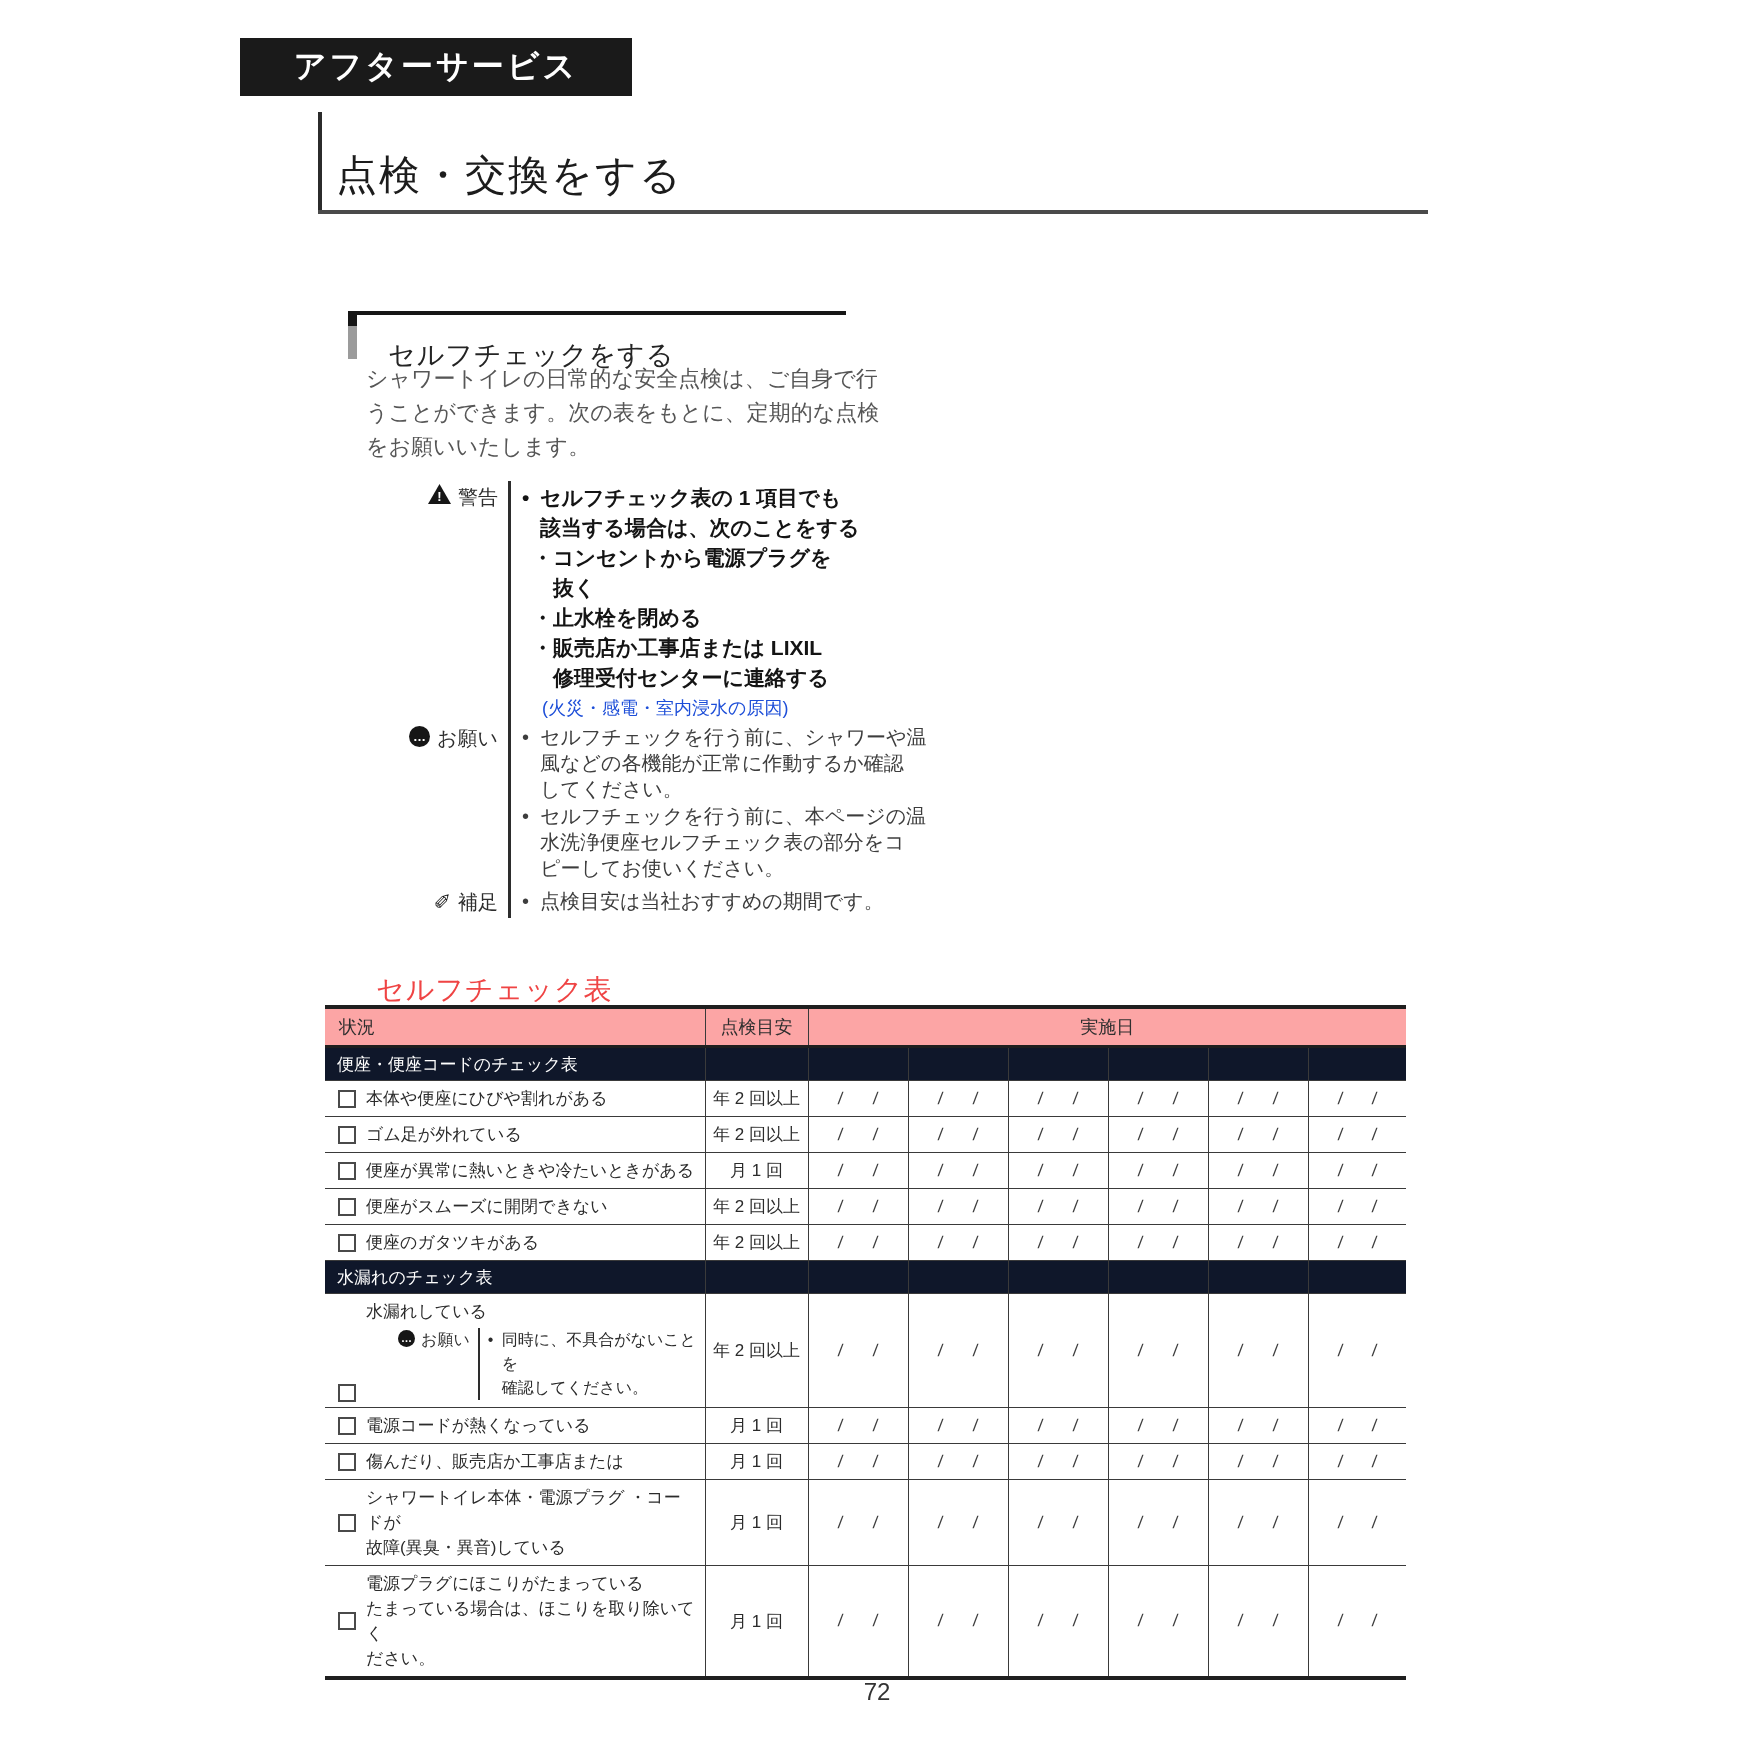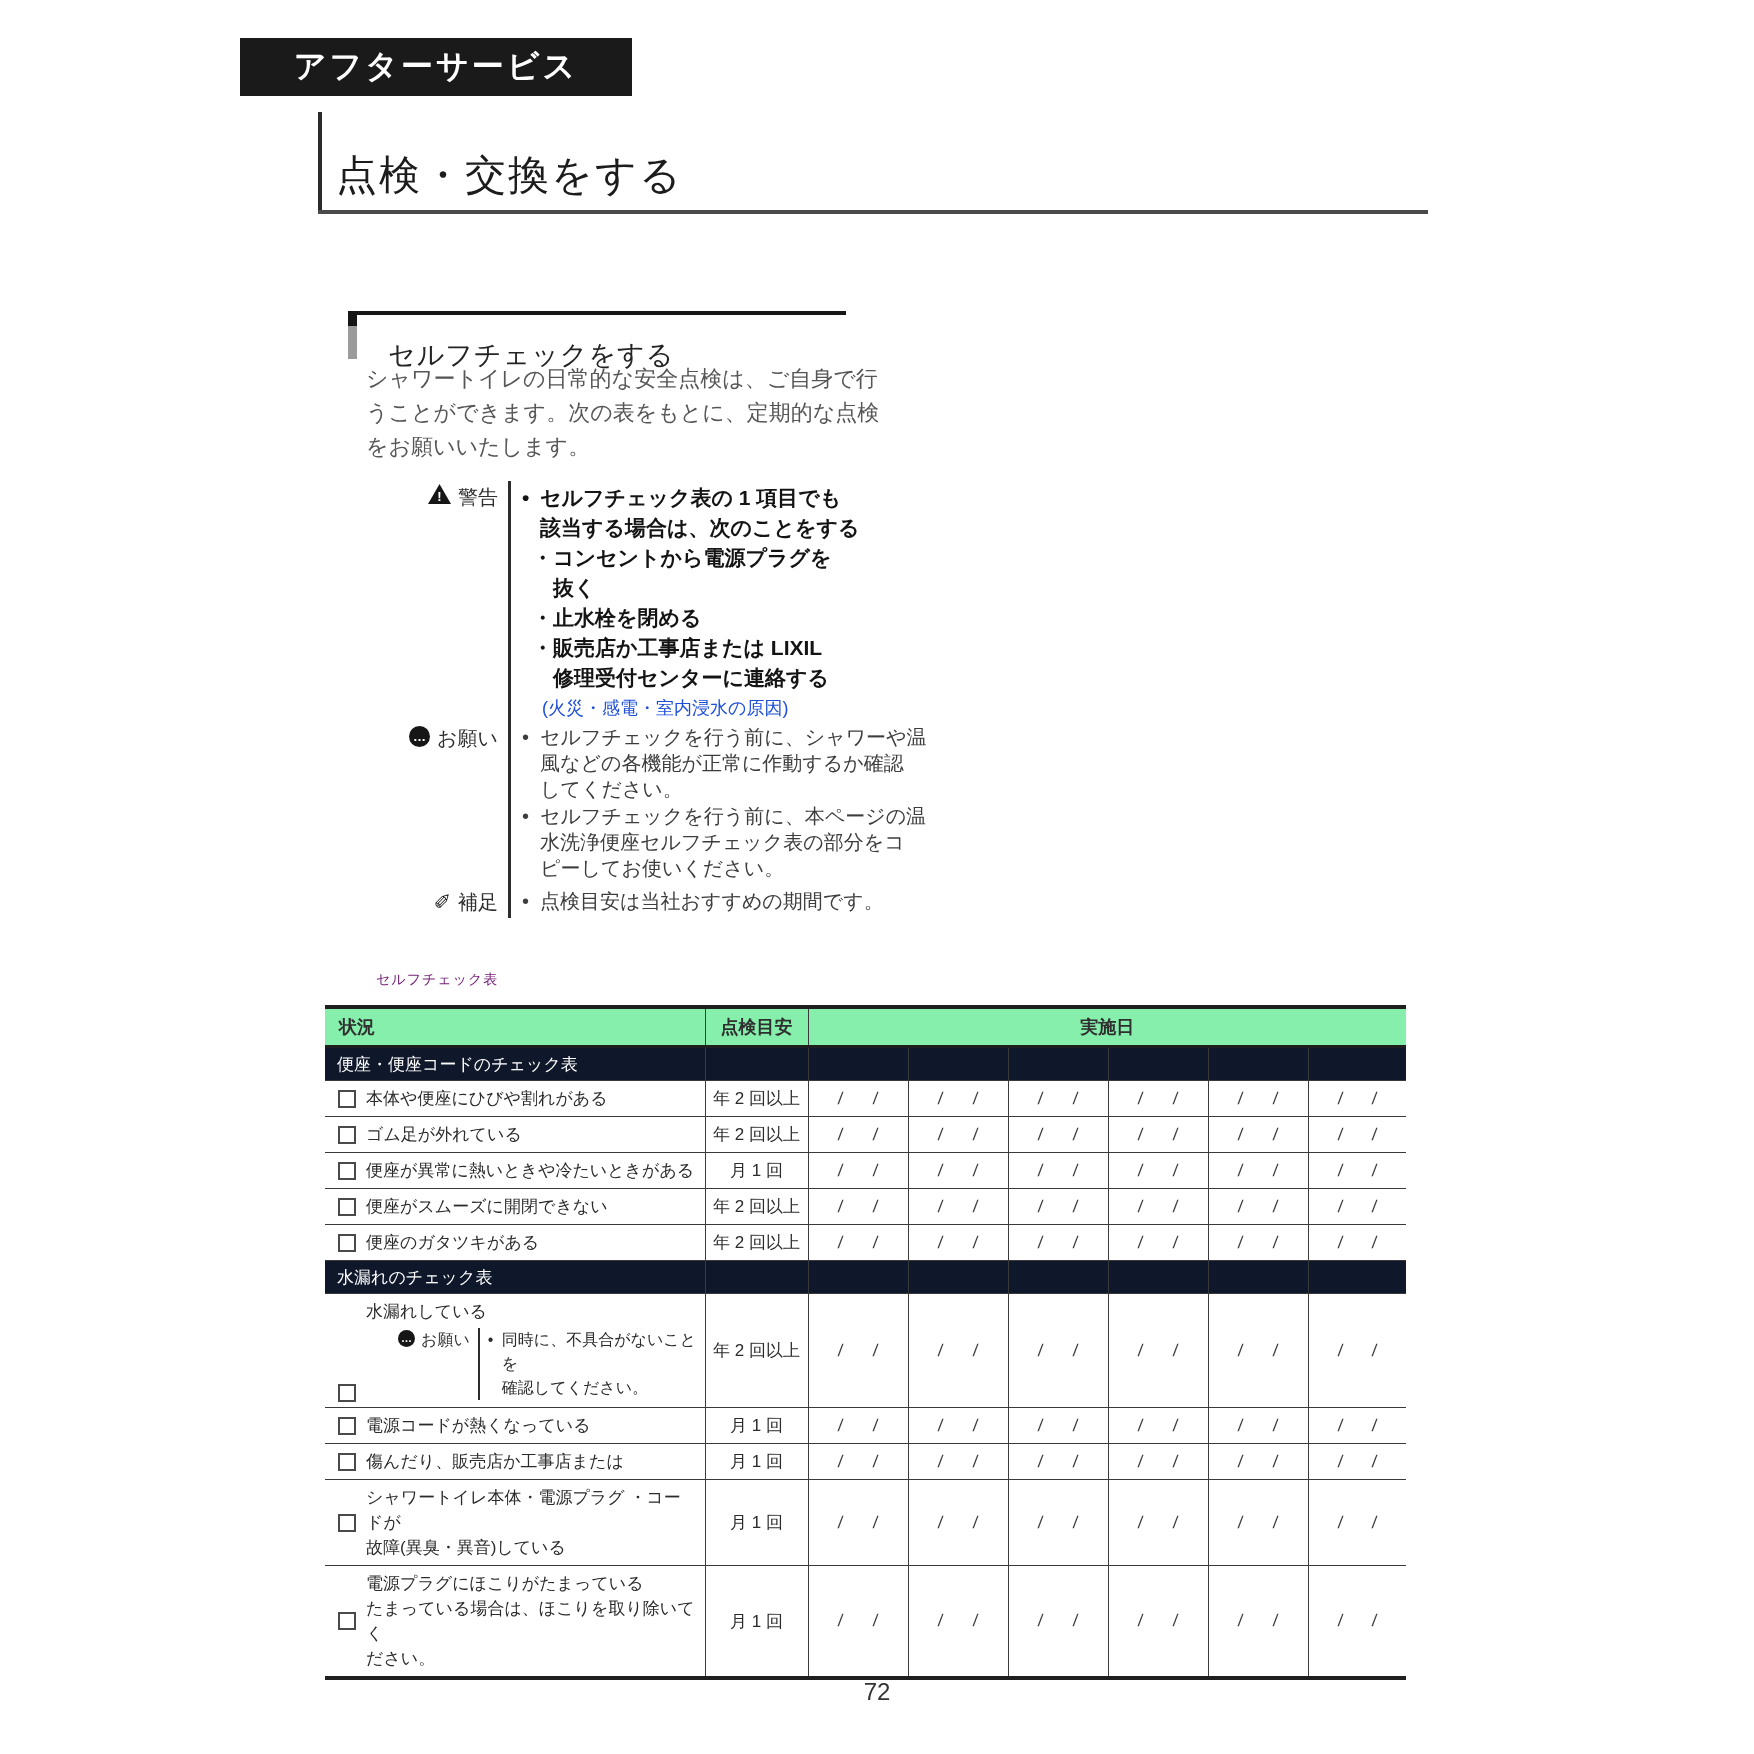--- a/index.html
+++ b/index.html
@@ -39,28 +39,28 @@
   .marker{flex:0 0 18px;}
   .w-item{display:flex;font-size:21px;font-weight:bold;color:#141414;line-height:30px;}
   .w-item.sub{padding-left:10px;}
   .w-item.sub .marker{flex:0 0 20px;}
   .w-item.note{font-weight:normal;font-size:18px;color:#1d4ed8;line-height:26px;padding-left:20px;margin-top:2px;}
   .r-item{display:flex;font-size:20px;color:#3d3d3d;line-height:26px;margin-bottom:1px;}
   .note-block .n-item{font-size:20px;color:#3d3d3d;line-height:26px;}
   .n-text,.w-text,.r-text{white-space:pre-line;}
 
   
-  .tbl-caption{position:absolute;left:376px;top:971px;font-size:14px;color:#701a75;letter-spacing:1px;}
+  .tbl-caption{position:absolute;left:376px;top:971px;font-size:28px;color:#ef4444;letter-spacing:1px;}
   #selfcheck-table{position:absolute;left:325px;top:1005px;width:1081px;border-collapse:collapse;
                    border-top:4px solid #1f1f1f;border-bottom:4px solid #1f1f1f;table-layout:fixed;}
   #selfcheck-table th,#selfcheck-table td{border:1px solid #3a3a3a;padding:0;}
   #selfcheck-table th:first-child,#selfcheck-table td:first-child{border-left:none;}
   #selfcheck-table th:last-child,#selfcheck-table td:last-child{border-right:none;}
-  #selfcheck-table thead th{background:#86efac;border-bottom:3px solid #1f1f1f;
-                            font-weight:bold;font-size:18px;color:#2f2f2f;height:36px;}
+  #selfcheck-table thead th{background:#fca5a5;border-bottom:3px solid #1f1f1f;
+                            font-weight:normal;font-size:18px;color:#2f2f2f;height:36px;}
   .th-status{text-align:left;padding-left:14px !important;}
   tr.bandrow td{background:#0f172a;height:32px;margin-left:26px;}
   tr.bandrow td + td{border-left:2px solid #f2f2f2;}
   .band-first{color:#fff;font-size:17px;text-align:left;padding-left:12px !important;}
   .td-status{vertical-align:middle;}
   .strow{display:flex;align-items:center;padding:5px 8px 5px 13px;}
   .strow.top{align-items:flex-end;}
   .strow.top .cb{margin-top:5px;}
   .cb{width:14px;height:14px;border:2px solid #4a4a4a;background:#fff;flex:0 0 auto;margin-right:10px;}
   .sttext{white-space:pre-line;font-size:17px;line-height:25px;color:#2b2b2b;}

